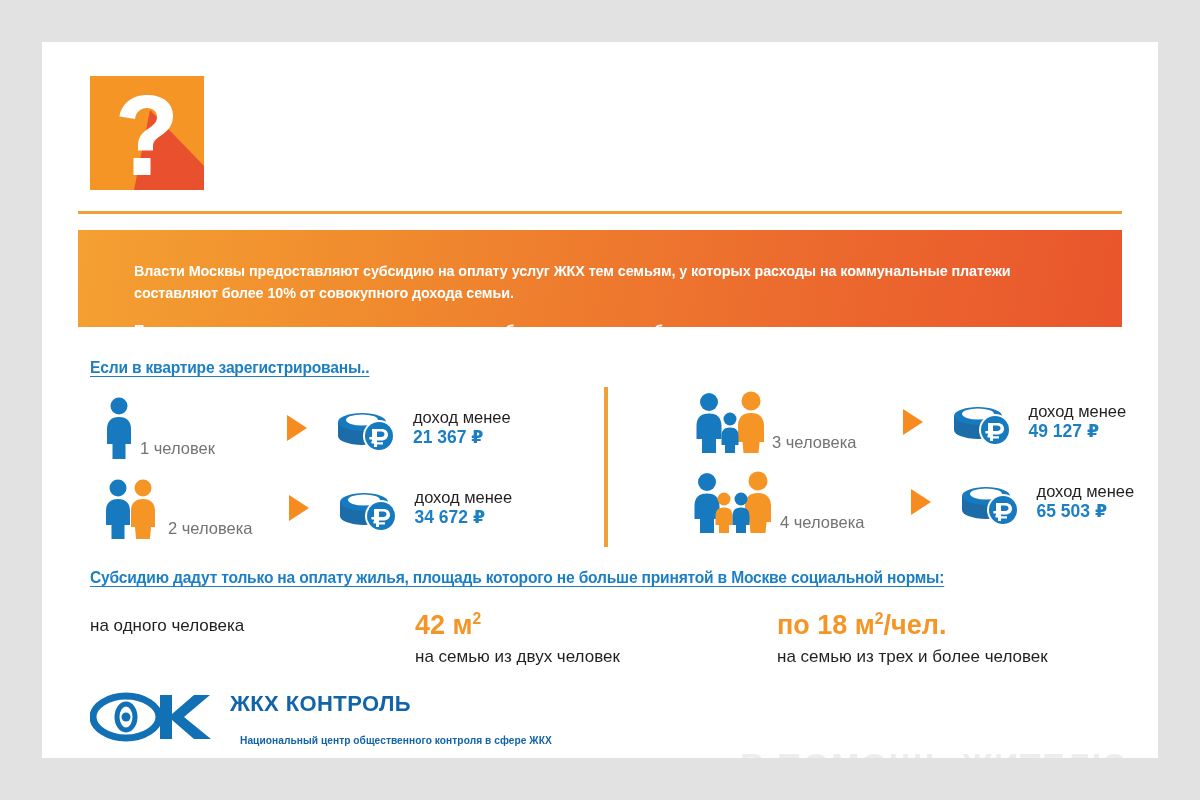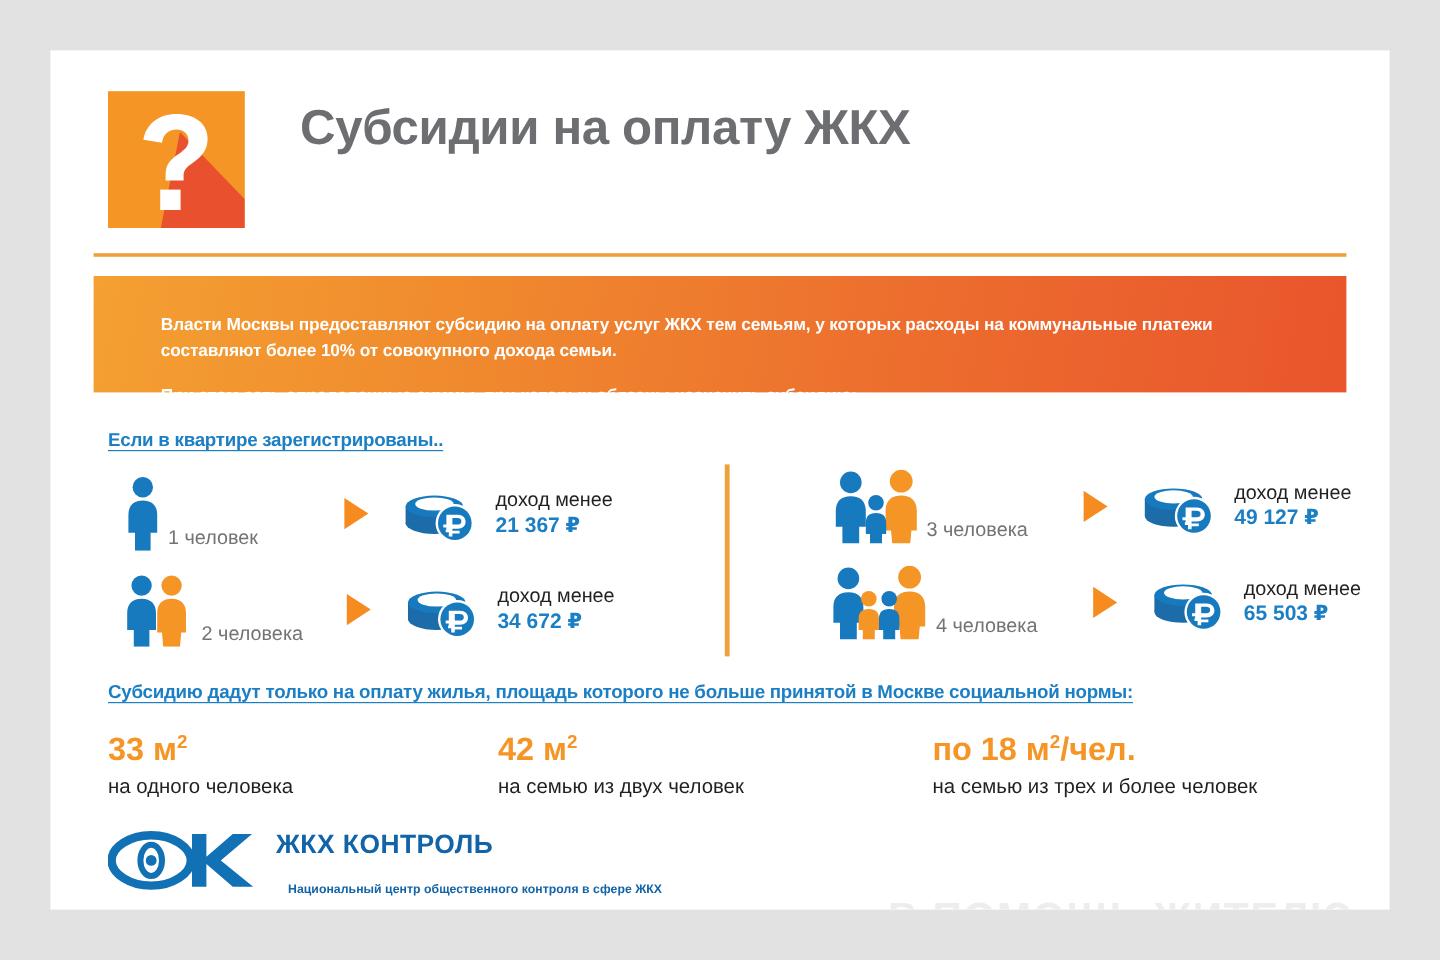--- a/index.html
+++ b/index.html
@@ -118,21 +118,20 @@
 
   <div class="header">
     <div class="qmark">
       <svg width="114" height="114" viewBox="0 0 114 114">
         <polygon points="60,34 114,90 114,114 44,114" fill="#E8502E"></polygon>
         <path d="M57 19c-14.5 0-25.5 8.5-27.5 21.5l15.5 2.5c1-7 5.5-11 12-11 6 0 10 3.5 10 9 0 4.5-2 7-8.5 11.5-7.5 5-10.5 9.5-10.5 17v5h15v-3.5c0-5 1.5-7 8-11.5C79 54 83 48.5 83 39.5 83 27 72.5 19 57 19z" fill="#FFFFFF"></path>
         <rect x="43.5" y="82" width="17" height="17" fill="#FFFFFF"></rect>
       </svg>
     </div>
     <div class="titles">
-      <div class="title-main">Субсидии на оплату ЖКХ</div>
     </div>
   </div>
 
   <div class="rule"></div>
 
   <div class="banner">
     <p class="p1">Власти Москвы предоставляют субсидию на оплату услуг ЖКХ тем семьям, у которых расходы на коммунальные платежи составляют более 10% от совокупного дохода семьи.</p>
     <p class="p2">При этом есть определенные суммы, при которых обязаны назначить субсидию:</p>
   </div>
 
@@ -255,21 +254,20 @@
         <div class="m1">доход менее</div>
         <div class="m2">65 503 ₽</div>
       </div>
     </div>
   </div>
 
   <div class="sec-head" id="head-norms">Субсидию дадут только на оплату жилья, площадь которого не больше принятой в Москве социальной нормы:</div>
 
   <div class="norms">
     <div class="norm" id="norm1">
-      <div class="big"><span>33 м</span><sup>2</sup></div>
       <div class="small">на одного человека</div>
     </div>
     <div class="norm" id="norm2">
       <div class="big"><span>42 м</span><sup>2</sup></div>
       <div class="small">на семью из двух человек</div>
     </div>
     <div class="norm" id="norm3">
       <div class="big"><span>по 18 м</span><sup>2</sup><span>/чел.</span></div>
       <div class="small">на семью из трех и более человек</div>
     </div>

